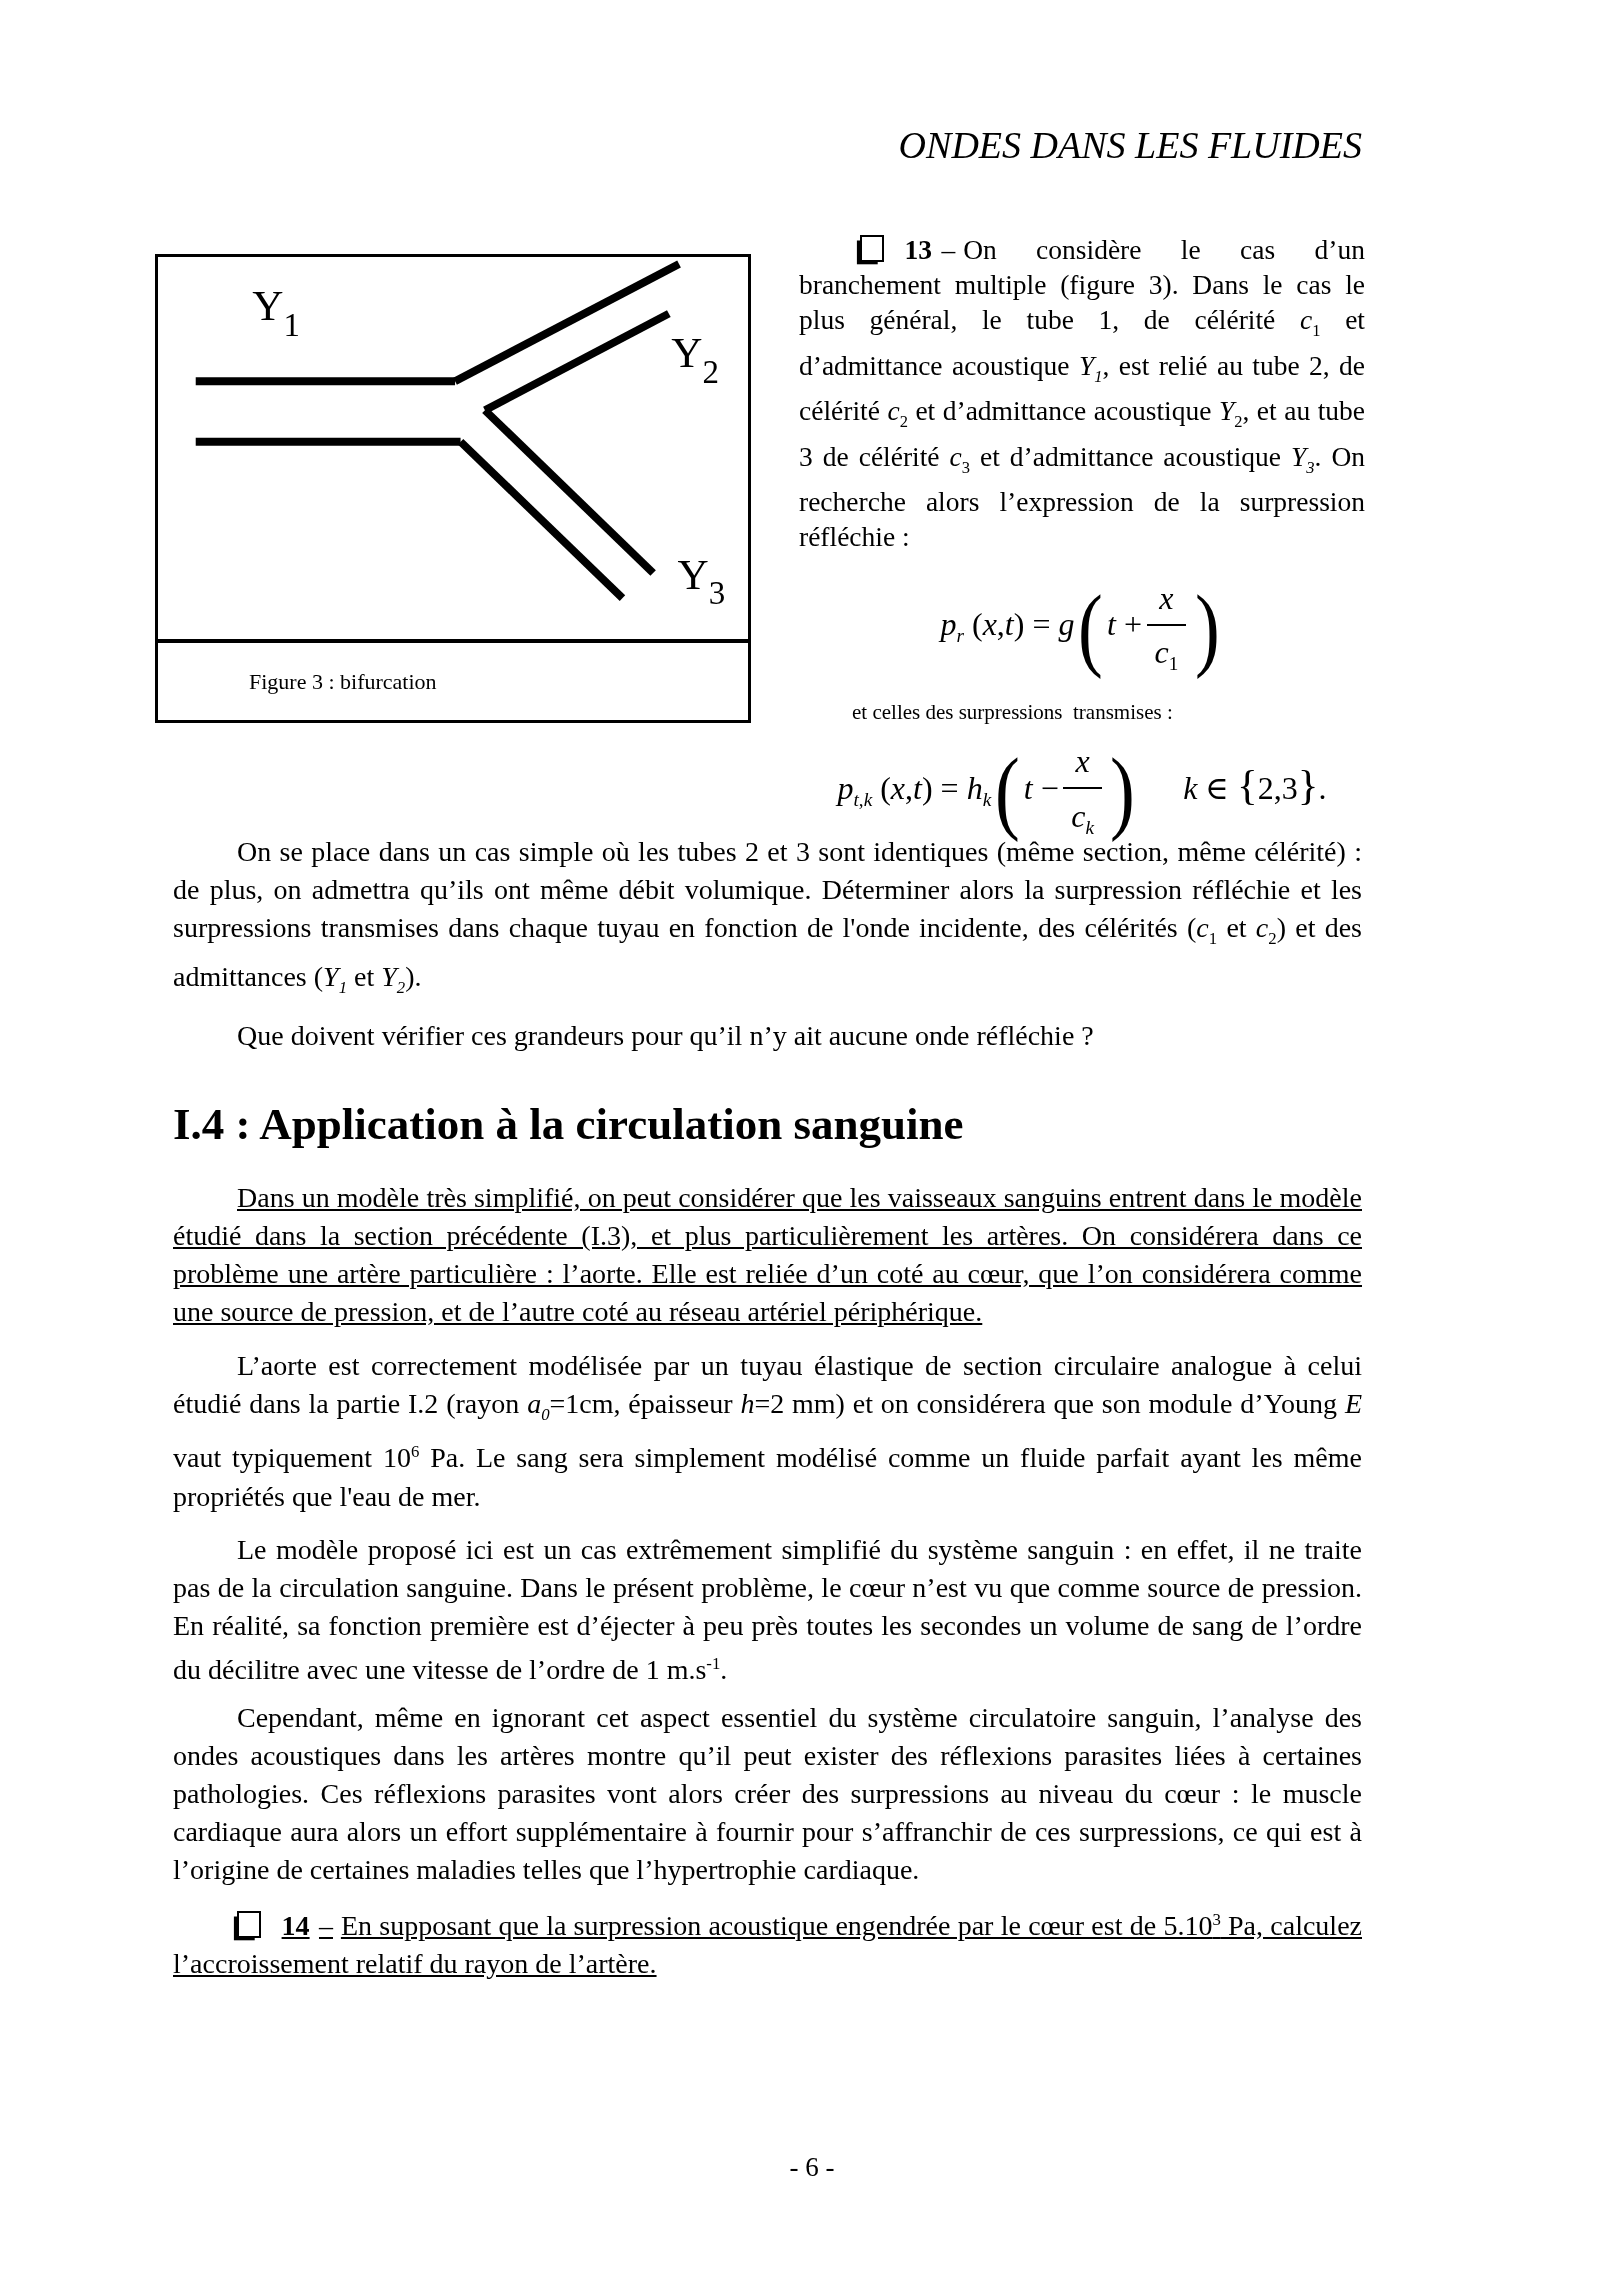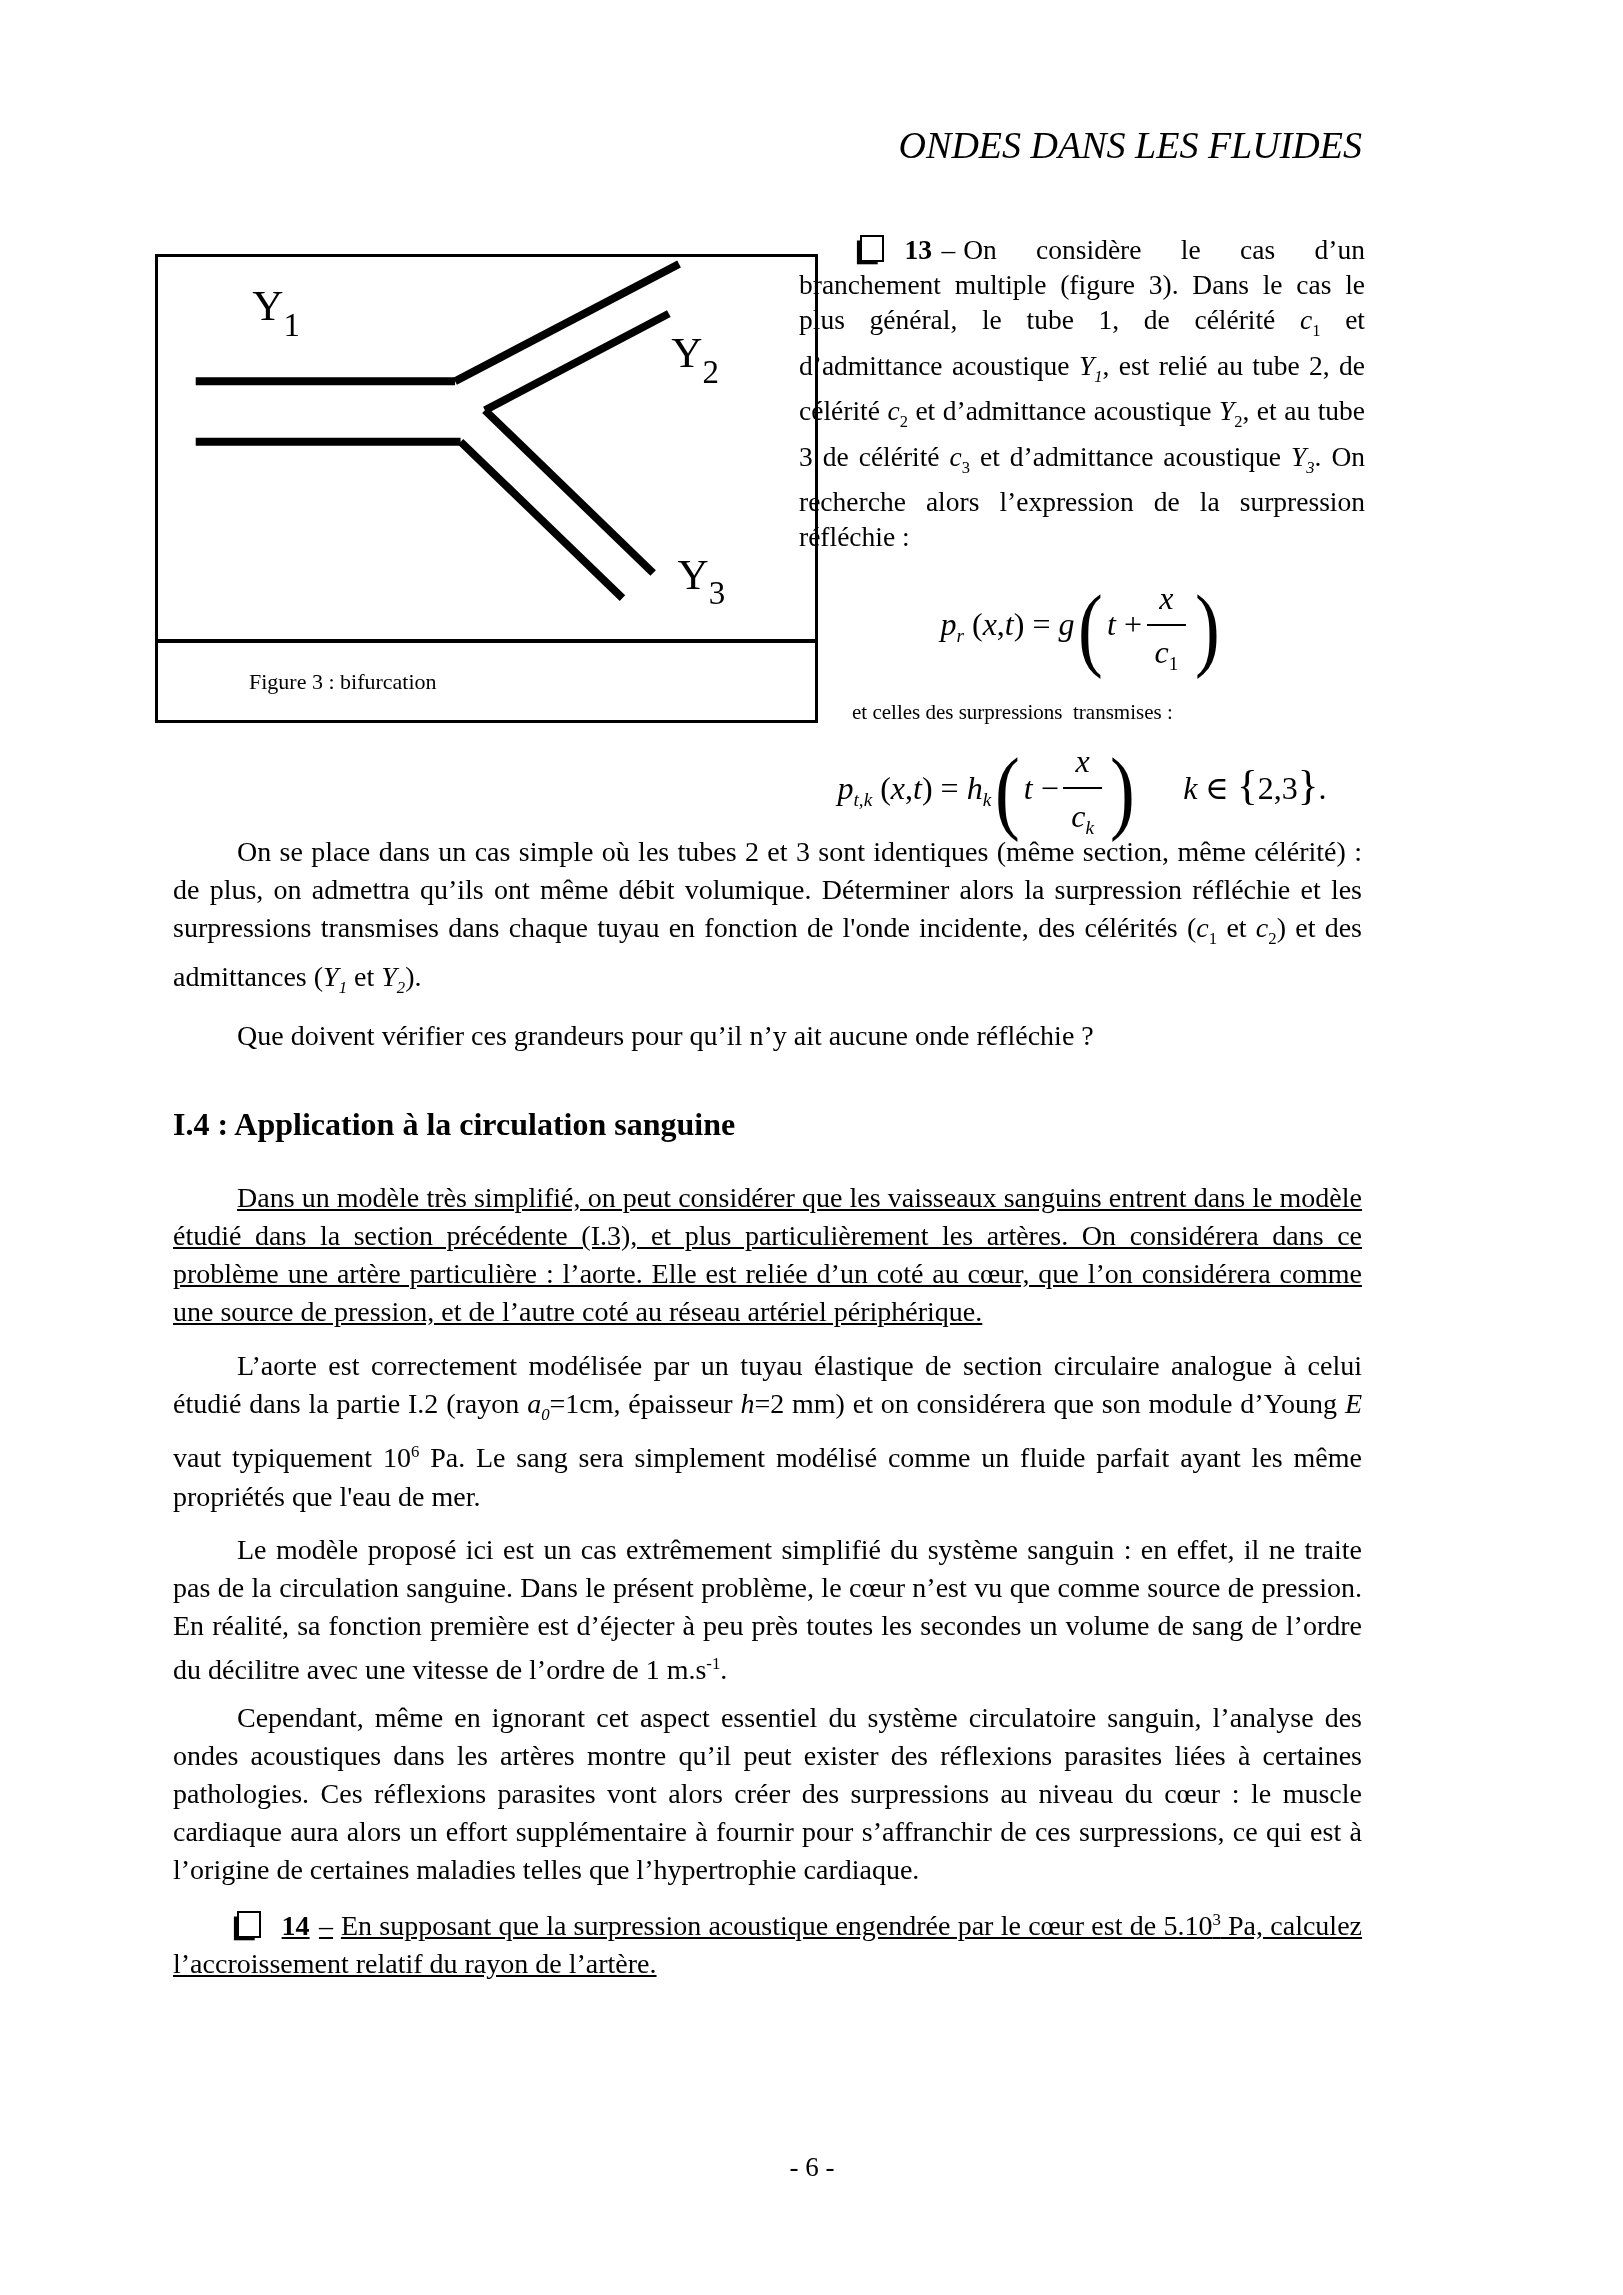--- a/index.html
+++ b/index.html
@@ -8,21 +8,21 @@
     font-family:"Liberation Serif","DejaVu Serif",serif;color:#000;
     margin:0 auto;overflow:hidden;
   }
   
   .header{
     position:absolute;top:130px;left:173px;width:1189px;
     text-align:right;font-style:italic;font-size:38px;line-height:31px;
   }
   
   .figure-panel{
-    position:absolute;left:155px;top:254px;width:663px;height:469px;
+    position:absolute;left:155px;top:254px;width:596px;height:469px;
     border:3.9px solid #000;box-sizing:border-box;
     display:flex;flex-direction:column;background:#fff;
   }
   .figure-diagram{flex:0 0 auto;display:block;}
   .figure-captionrow{
     flex:1;border-top:4.7px solid #000;display:flex;align-items:center;
     padding-left:91px;font-size:22px;
   }
   
   .rightcol{position:absolute;left:791px;top:224px;width:582px;}
@@ -44,21 +44,21 @@
   .frac .num{display:block;padding:0 7.9px 7.9px;border-bottom:2.4px solid #000;}
   .frac .den{display:block;padding:9.4px 7.9px 0;}
   .cond{margin-left:44px;}
   big{font-size:1.35em;}
   sub{font-size:.6em;}
   sup{font-size:.6em;}
   
   .bodyflow{position:absolute;left:173px;top:833px;width:1189px;font-size:28px;line-height:38px;}
   .bodyflow p{margin:0;text-align:justify;text-indent:64px;}
   .p-quest{margin-top:11px !important;}
-  h2.sect{margin:47px 0 0;font-size:32px;line-height:44px;font-weight:bold;text-indent:0;}
+  h2.sect{margin:47px 0 0;font-size:45px;line-height:44px;font-weight:bold;text-indent:0;}
   .p1{margin-top:33px !important;text-decoration:underline;}
   .p2,.p3{margin-top:15.7px !important;}
   .p4{margin-top:9.4px !important;}
   .q14{margin-top:11px !important;text-decoration:underline;}
   
   .chk{
     display:inline-block;width:19.6px;height:23px;border:2.4px solid #000;background:#fff;
     box-shadow:-4.7px 3.9px 0 -1.6px #000;margin-right:21px;vertical-align:-3.1px;
   }
   .qnum{font-weight:bold;margin-right:9.4px;}

